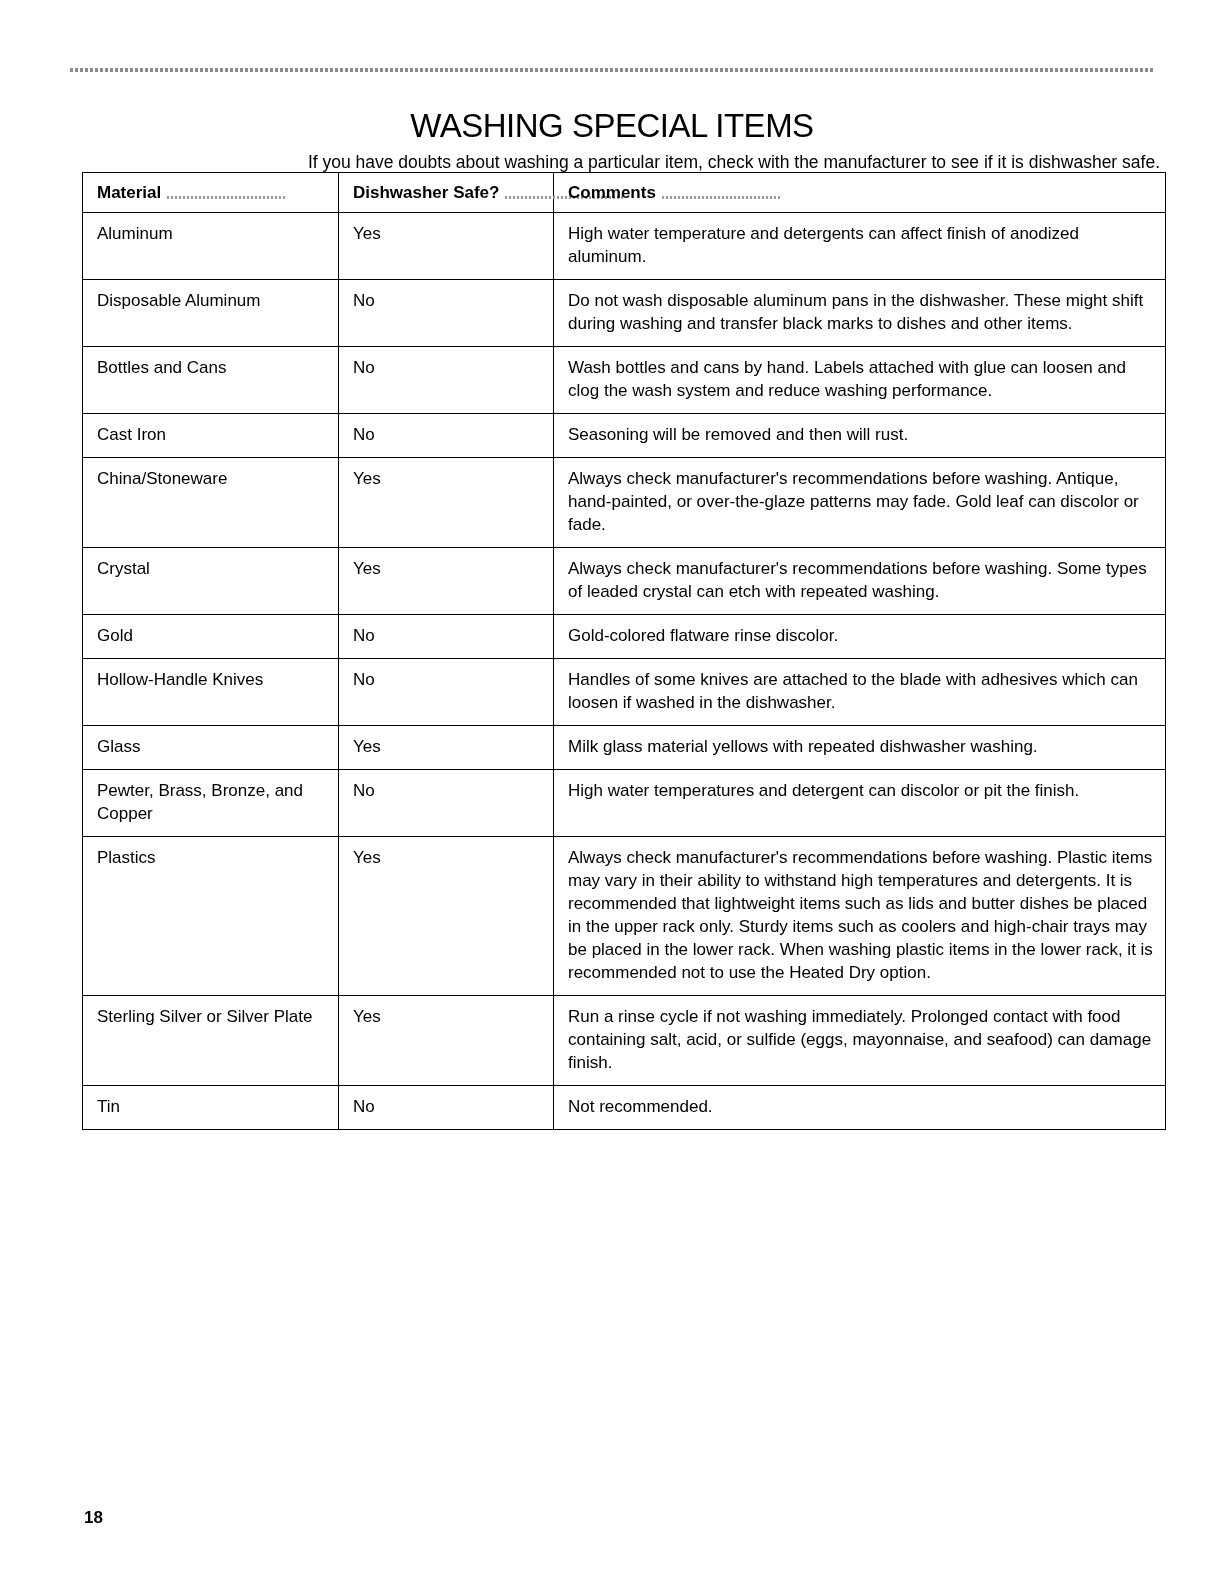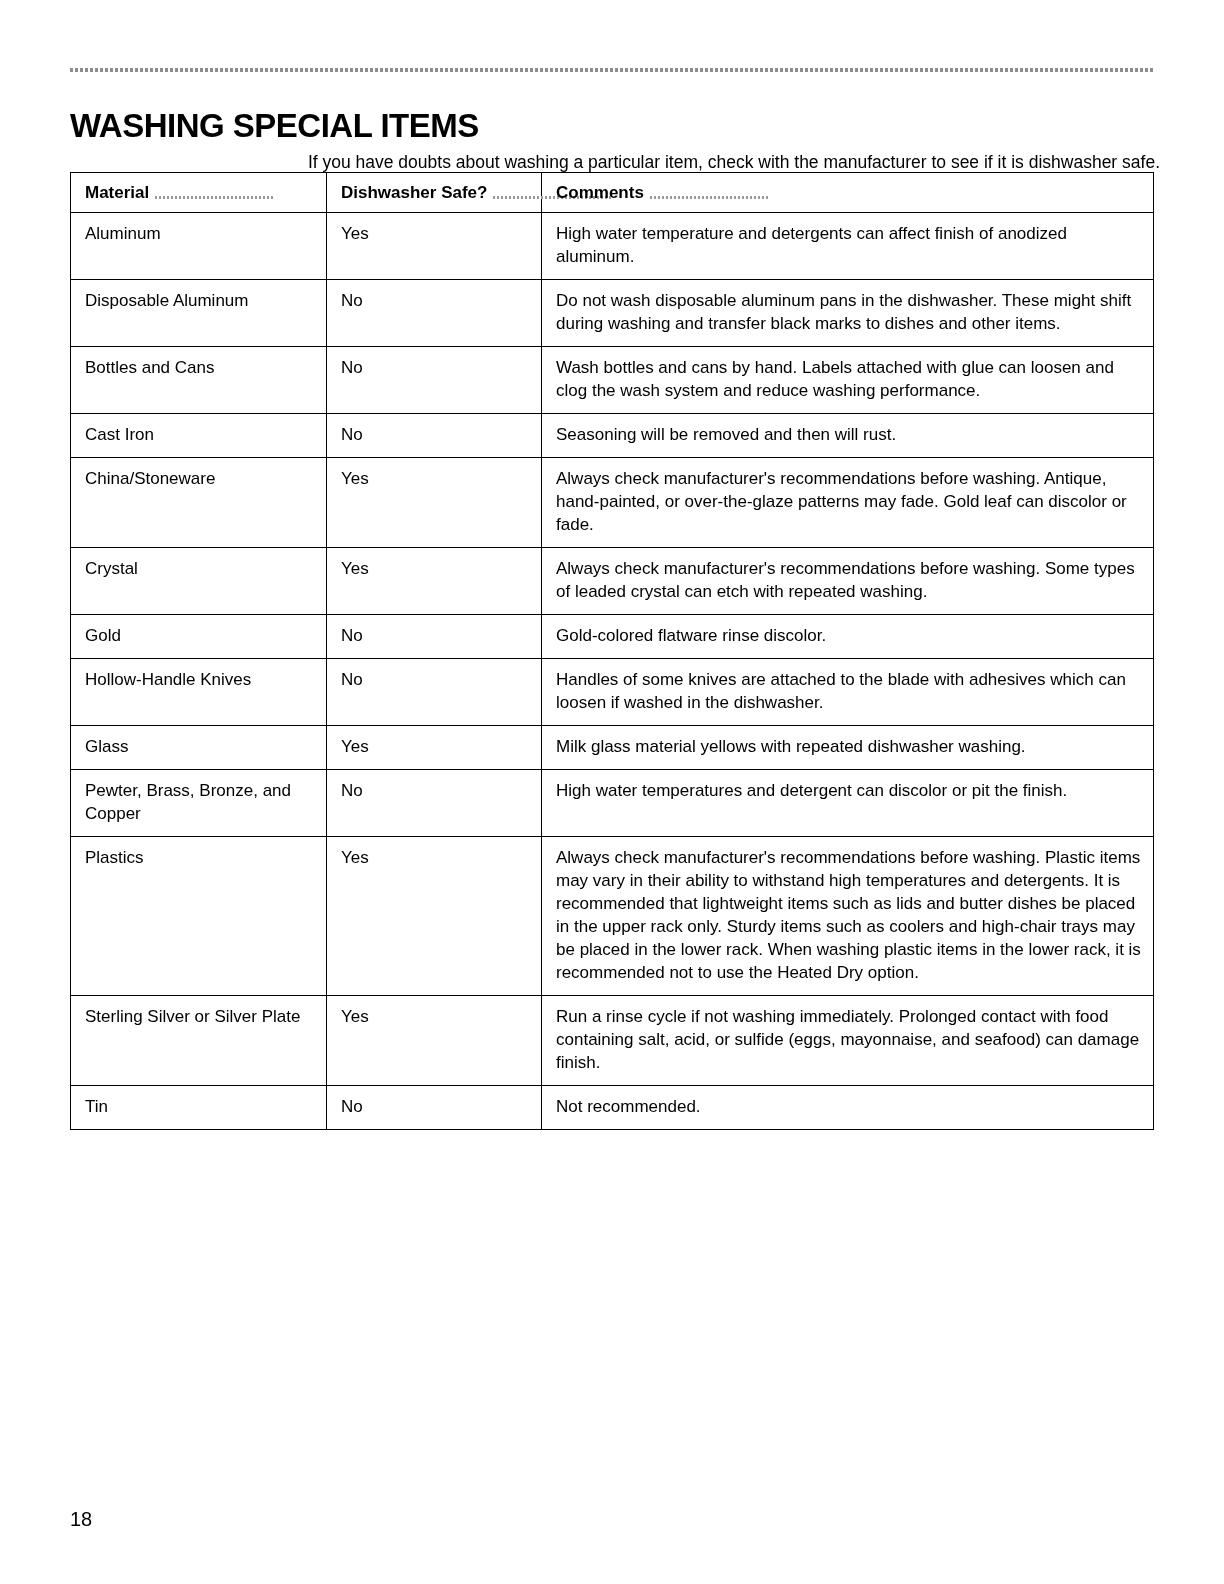--- a/index.html
+++ b/index.html
@@ -27,38 +27,38 @@
     top: 68px;
     width: 1084px;
     height: 4px;
     background: repeating-linear-gradient(to right, #8c8c8c 0px, #8c8c8c 3px, #ffffff 3px, #ffffff 5px);
   }
   .title {
     position: absolute;
     left: 70px;
     top: 84px;
     width: 1084px;
-    text-align: left;
+    text-align: center;
     font-size: 33px;
-    font-weight: bold;
+    font-weight: normal;
     letter-spacing: -0.5px;
     line-height: 40px;
   }
   .intro {
     position: absolute;
     left: 70px;
     top: 132px;
     width: 1090px;
     font-size: 17.5px;
     line-height: 24px;
     text-align: right;
   }
   table.special {
     position: absolute;
-    left: 70px;
+    left: 82px;
     top: 172px;
     width: 1084px;
     border-collapse: collapse;
     table-layout: fixed;
     font-size: 17px;
   }
   table.special td, table.special th {
     border: 1.5px solid #000000;
     vertical-align: top;
     padding: 9px 12px 11px 14px;
@@ -84,24 +84,24 @@
     position: absolute;
     left: 100%;
     bottom: 5px;
     margin-left: 6px;
     width: 120px;
     height: 3px;
     background: repeating-linear-gradient(to right, #9a9a9a 0px, #9a9a9a 2px, #ffffff 2px, #ffffff 4px);
   }
   .page-number {
     position: absolute;
-    left: 70px;
+    left: 84px;
     top: 1508px;
-    font-size: 20px;
-    font-weight: normal;
+    font-size: 17px;
+    font-weight: bold;
   }
 </style>
 </head>
 <body>
 
 <div class="page">
 
   <div class="top-rule"></div>
 
   <h1 class="title">WASHING SPECIAL ITEMS</h1>

